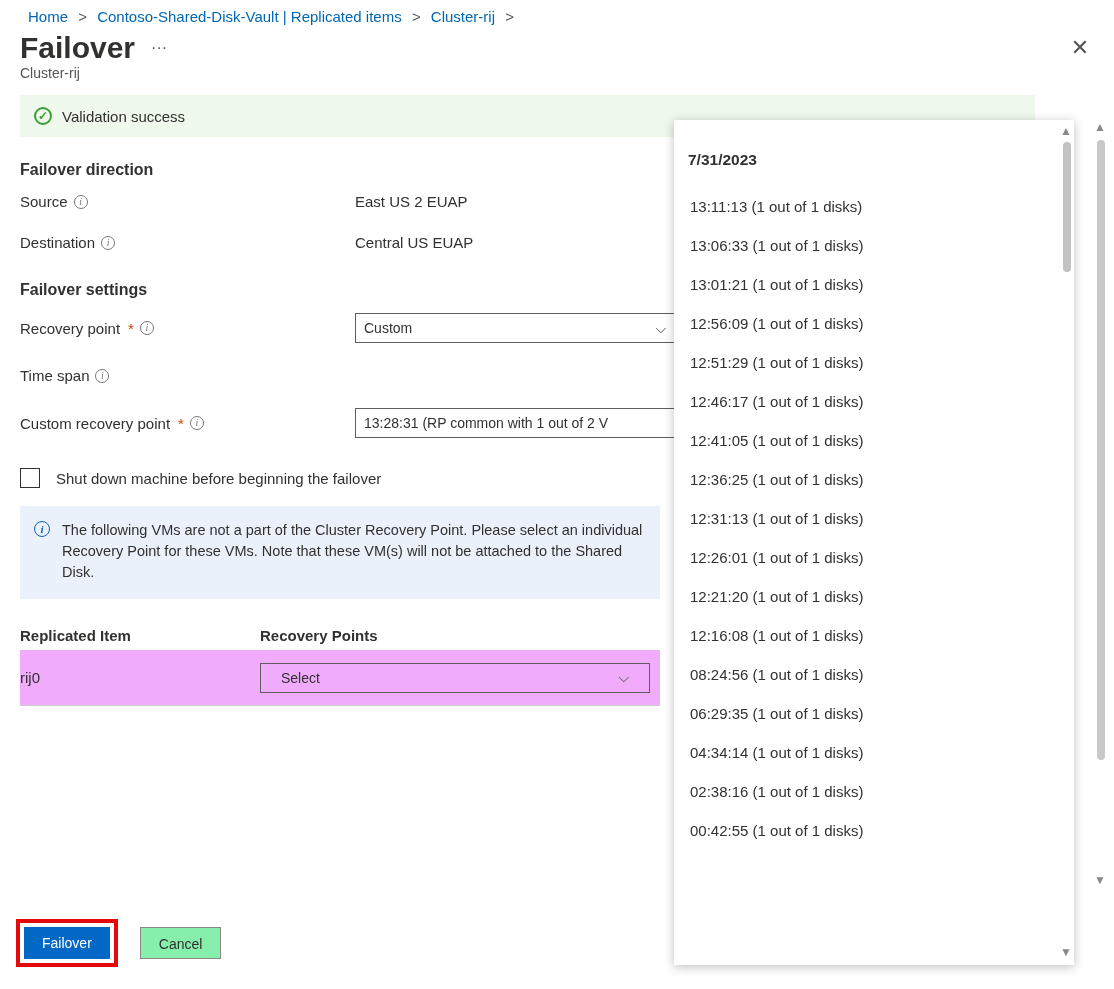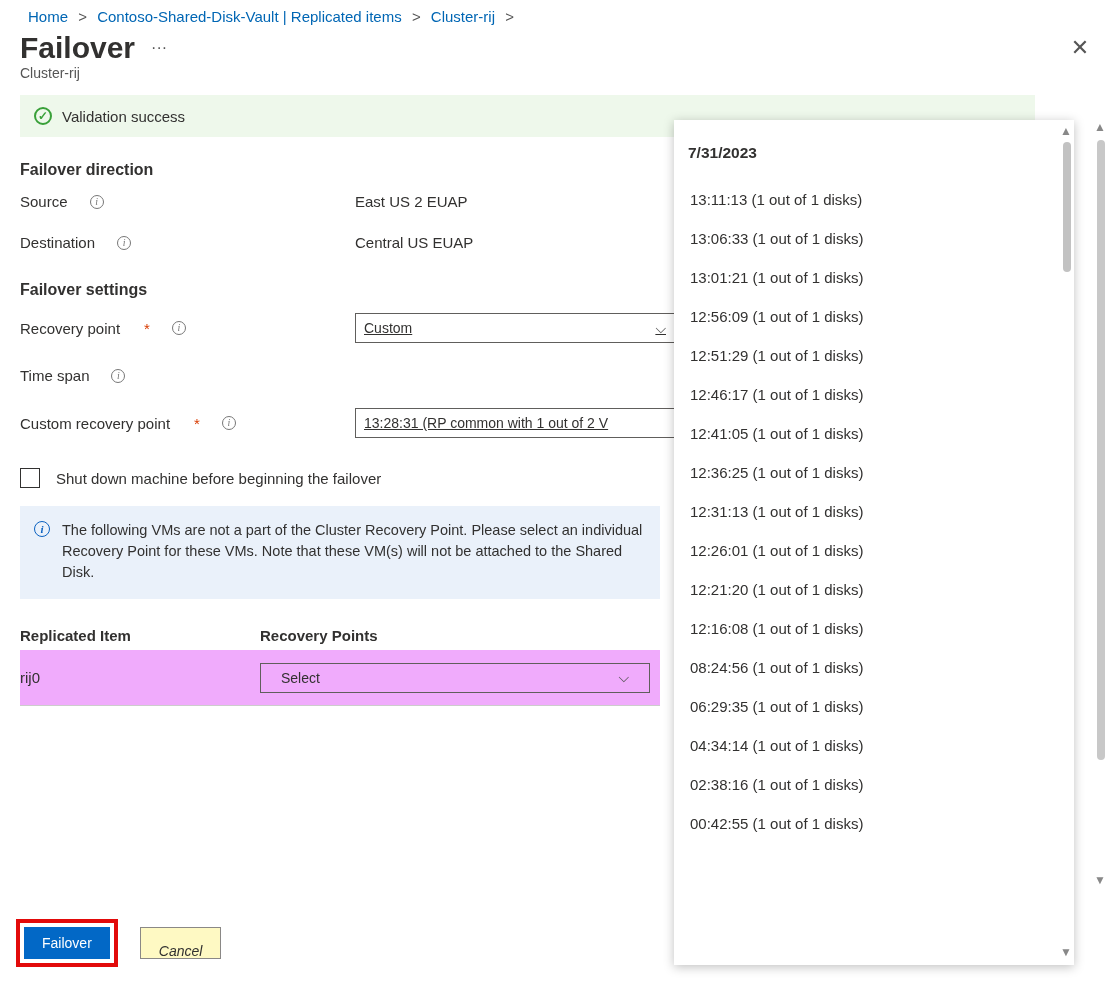--- a/index.html
+++ b/index.html
@@ -89,21 +89,21 @@
     display: flex;
     align-items: center;
     padding: 0 20px;
     margin-bottom: 24px;
   }
   .field-label {
     width: 335px;
     font-size: 15px;
     display: flex;
     align-items: center;
-    gap: 22px;
+    gap: 6px;
     text-align: right;
   }
   .req { color: #d83b01; margin-left:2px; }
   .info-icon {
     display: inline-flex;
     align-items: center;
     justify-content: center;
     width: 14px; height: 14px;
     border: 1px solid #777;
     border-radius: 50%;
@@ -118,21 +118,20 @@
     width: 320px;
     height: 30px;
     border: 1px solid #605e5c;
     background: #fff;
     display: flex;
     align-items: center;
     padding: 0 8px;
     font-size: 14px;
     cursor: pointer;
     position: relative;
-    text-decoration: underline;
   }
   .select-box.wide { width: 320px; }
   .select-box .chev,
   .select-box .cal {
     margin-left: auto;
     color: #555;
     font-size: 14px;
   }
   .select-box .cal { font-size: 15px; }
 
@@ -228,44 +227,43 @@
   .btn-primary {
     background: #0268c6;
     color: #fff;
     border: none;
     height: 32px;
     padding: 0 18px;
     font-size: 14px;
     cursor: pointer;
   }
   .btn-default {
-    background: #fef9c3;
+    background: #86efac;
     color: #323130;
     border: 1px solid #8a8886;
     height: 32px;
-    padding: 15px 18px;
-    font-size: 14px;
-    cursor: pointer;
-    font-style: italic;
+    padding: 8px 18px;
+    font-size: 14px;
+    cursor: pointer;
   }
 
   
   .flyout {
     position: absolute;
     top: 120px;
     left: 674px;
     width: 400px;
     height: 845px;
     background: #fff;
     box-shadow: 0 2px 10px rgba(0,0,0,0.25);
     overflow: hidden;
   }
   .flyout-inner {
     position: absolute;
-    top: 4px; left: 0;
+    top: 11px; left: 0;
     width: 380px;
     height: 100%;
     padding: 20px 10px 10px 14px;
   }
   .flyout-date {
     font-weight: 600;
     font-size: 15.5px;
     margin-bottom: 18px;
   }
   .flyout-item {

